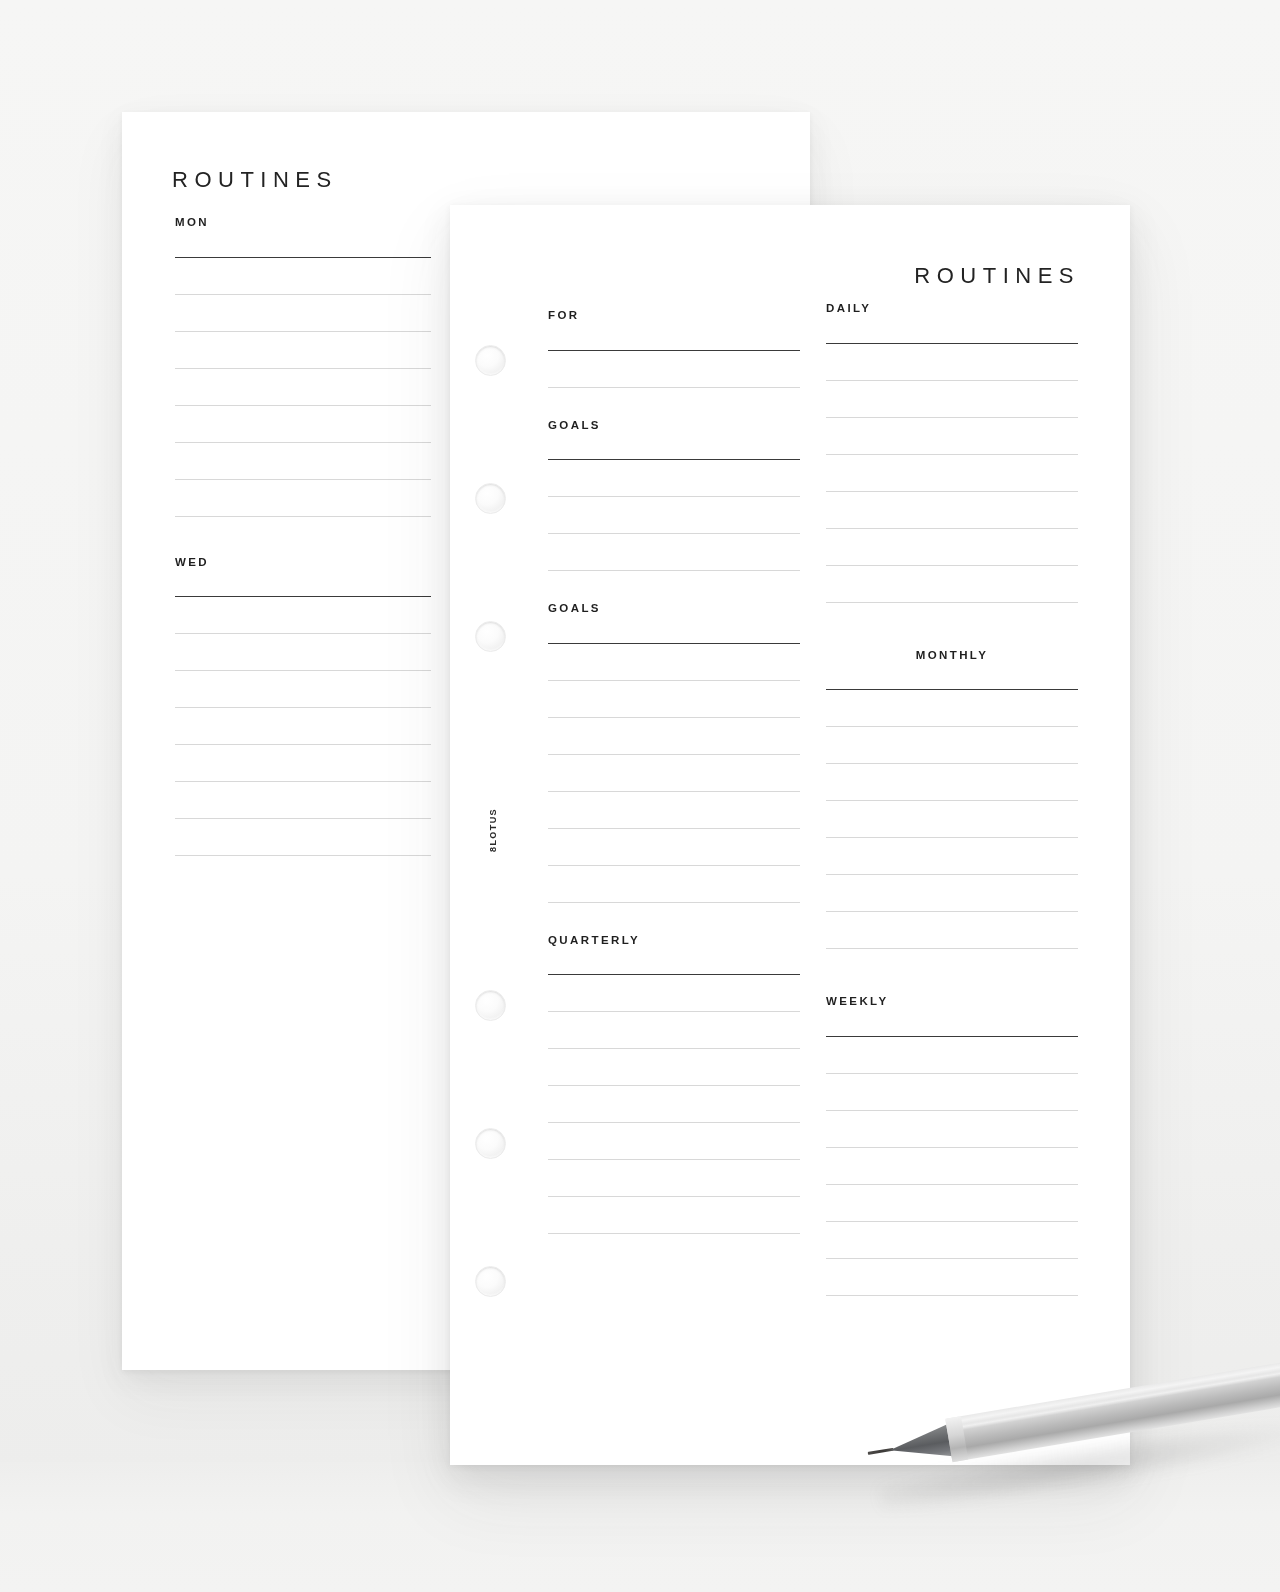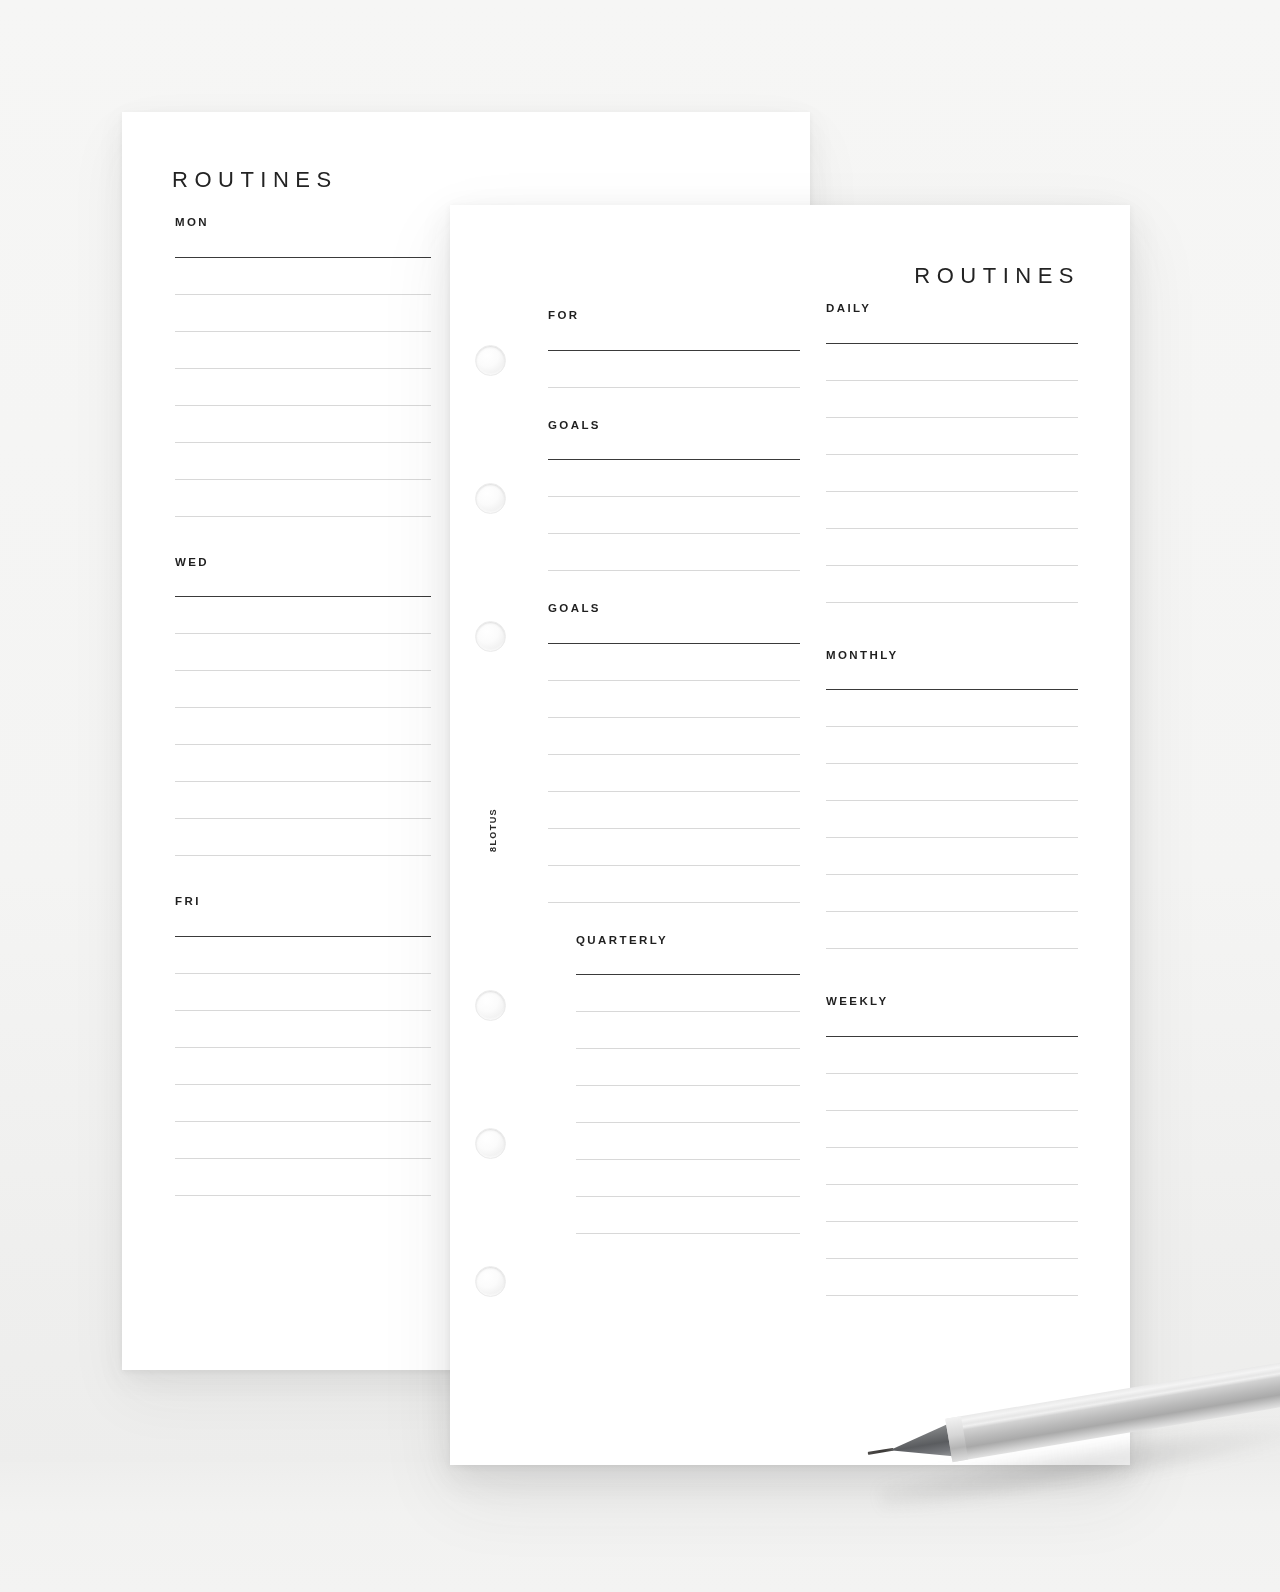--- a/index.html
+++ b/index.html
@@ -211,32 +211,20 @@
         <div class="label-gap"></div>
         <div class="rule primary" style="margin-bottom: 36px;"></div>
         <div class="rule" style="margin-bottom: 36px;"></div>
         <div class="rule" style="margin-bottom: 36px;"></div>
         <div class="rule" style="margin-bottom: 36px;"></div>
         <div class="rule" style="margin-bottom: 36px;"></div>
         <div class="rule" style="margin-bottom: 36px;"></div>
         <div class="rule" style="margin-bottom: 36px;"></div>
         <div class="rule"></div>
       </div>
-      <div style="margin-top: 40px;">
-        <div class="field-label">FRI</div>
-        <div class="label-gap"></div>
-        <div class="rule primary" style="margin-bottom: 36px;"></div>
-        <div class="rule" style="margin-bottom: 36px;"></div>
-        <div class="rule" style="margin-bottom: 36px;"></div>
-        <div class="rule" style="margin-bottom: 36px;"></div>
-        <div class="rule" style="margin-bottom: 36px;"></div>
-        <div class="rule" style="margin-bottom: 36px;"></div>
-        <div class="rule" style="margin-bottom: 36px;"></div>
-        <div class="rule"></div>
-      </div>
     </div>
 </div>
 
 <div class="sheet sheet-front">
   <div class="page-title title-right">ROUTINES</div>
 
   <div id="front-col-a" class="block col-a" style="top: 105px;">
       <div>
         <div class="field-label">FOR</div>
         <div class="label-gap"></div>
@@ -256,21 +244,21 @@
         <div class="label-gap"></div>
         <div class="rule primary" style="margin-bottom: 36px;"></div>
         <div class="rule" style="margin-bottom: 36px;"></div>
         <div class="rule" style="margin-bottom: 36px;"></div>
         <div class="rule" style="margin-bottom: 36px;"></div>
         <div class="rule" style="margin-bottom: 36px;"></div>
         <div class="rule" style="margin-bottom: 36px;"></div>
         <div class="rule" style="margin-bottom: 36px;"></div>
         <div class="rule"></div>
       </div>
-      <div style="margin-top: 32px; margin-left: 28px;">
+      <div style="margin-top: 32px;">
         <div class="field-label">QUARTERLY</div>
         <div class="label-gap"></div>
         <div class="rule primary" style="margin-bottom: 36px;"></div>
         <div class="rule" style="margin-bottom: 36px;"></div>
         <div class="rule" style="margin-bottom: 36px;"></div>
         <div class="rule" style="margin-bottom: 36px;"></div>
         <div class="rule" style="margin-bottom: 36px;"></div>
         <div class="rule" style="margin-bottom: 36px;"></div>
         <div class="rule" style="margin-bottom: 36px;"></div>
         <div class="rule"></div>
@@ -282,21 +270,21 @@
         <div class="label-gap"></div>
         <div class="rule primary" style="margin-bottom: 36px;"></div>
         <div class="rule" style="margin-bottom: 36px;"></div>
         <div class="rule" style="margin-bottom: 36px;"></div>
         <div class="rule" style="margin-bottom: 36px;"></div>
         <div class="rule" style="margin-bottom: 36px;"></div>
         <div class="rule" style="margin-bottom: 36px;"></div>
         <div class="rule" style="margin-bottom: 36px;"></div>
         <div class="rule"></div>
       </div>
-      <div style="margin-top: 47px;">
+      <div style="margin-top: 47px; text-align: center;">
         <div class="field-label">MONTHLY</div>
         <div class="label-gap"></div>
         <div class="rule primary" style="margin-bottom: 36px;"></div>
         <div class="rule" style="margin-bottom: 36px;"></div>
         <div class="rule" style="margin-bottom: 36px;"></div>
         <div class="rule" style="margin-bottom: 36px;"></div>
         <div class="rule" style="margin-bottom: 36px;"></div>
         <div class="rule" style="margin-bottom: 36px;"></div>
         <div class="rule" style="margin-bottom: 36px;"></div>
         <div class="rule"></div>

